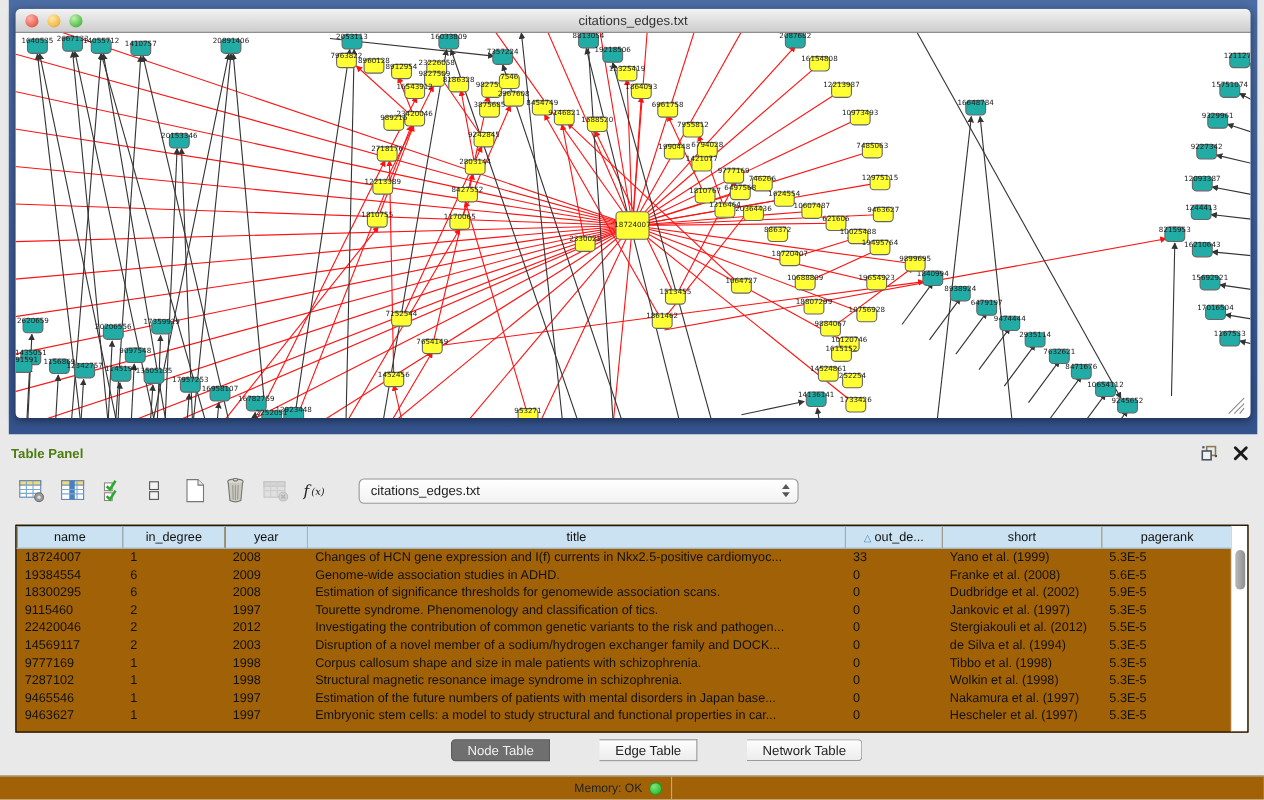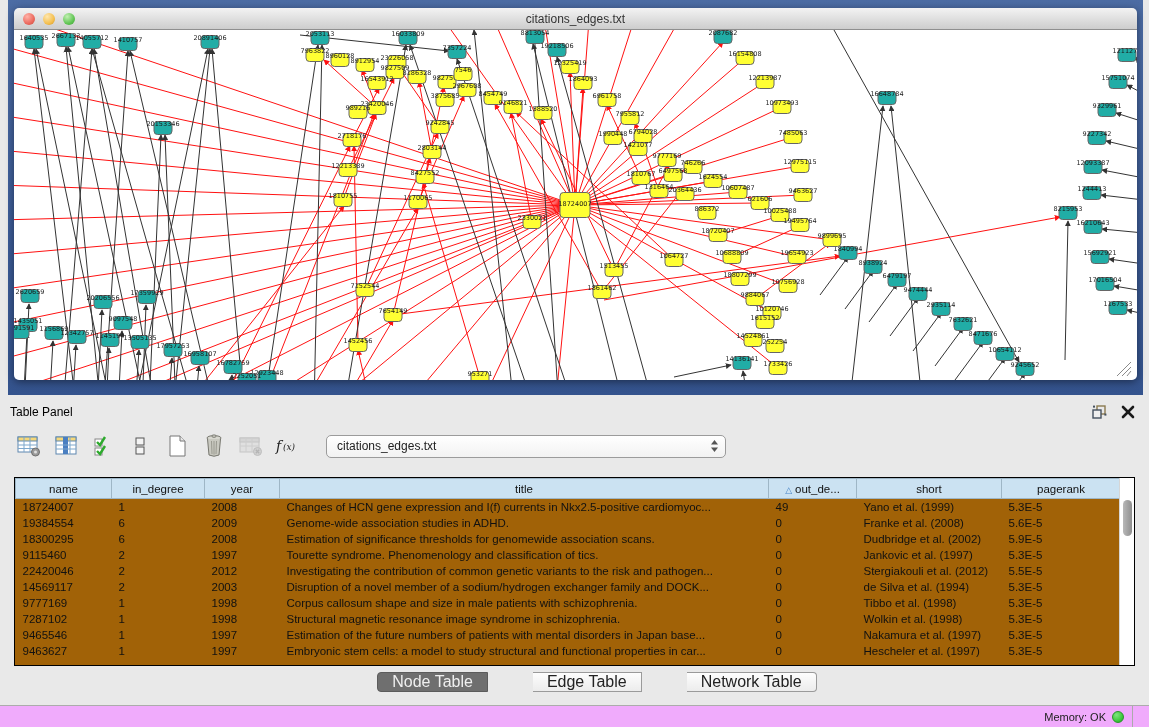--- a/index.html
+++ b/index.html
@@ -17,21 +17,21 @@
               border-bottom:1px solid #8f8f8f; position:relative; display:flex; align-items:center; }
   .traffic { position:absolute; left:9px; top:0; height:100%; display:flex; align-items:center; gap:8px; }
   .tl { width:12px; height:12px; border-radius:50%; display:inline-block; }
   .win-title { width:100%; text-align:center; font-size:12px; color:#333; }
   .canvas { flex:1; background:#fff; position:relative; overflow:hidden; }
   .canvas svg { position:absolute; left:0; top:0; }
 
   
   .table-panel { position:absolute; left:0; top:395px; width:1149px; height:310px; background:#E9E9E9; }
   .panel-header { height:28px; display:flex; align-items:center; padding:6px 12px 0 10px;
-                  font-size:12px; color:#000000; }
+                  font-size:12px; color:#4d7c0f;font-weight:bold; }
   .panel-header .spacer { flex:1; }
   .ph-icon { width:18px; height:16px; margin-left:10px; cursor:pointer; }
   .toolbar { height:46px; display:flex; align-items:center; padding-left:16px; gap:11px; }
   .tb-btn { width:26px; height:26px; display:flex; align-items:center; justify-content:center; cursor:pointer; }
   .combo { margin-left:14px; width:400px; height:23px; background:linear-gradient(#ffffff,#f2f2f2);
            border:1px solid #9b9b9b; border-radius:5px; display:flex; align-items:center;
            padding:0 6px 0 10px; font-size:12px; color:#222; cursor:pointer; }
   .combo-label { flex:1; }
 
   .table-wrap { margin:8px 14px 0 14px; height:189px; border:1px solid #000000; background:#a16207;
@@ -41,29 +41,29 @@
                        font-size:11.5px; color:#111; text-align:center; overflow:hidden; white-space:nowrap; }
   table.datatable td { height:16px; padding:0 4px 0 7px; white-space:nowrap; overflow:hidden;
                        color:#111; }
   .sort-tri { color:#4a86c8; font-size:9px; margin-right:3px; }
   .vscroll { position:absolute; top:0; right:0; bottom:0; width:15px; background:#fff;
              border-left:1px solid #d6d6d6; }
   .vthumb { position:absolute; top:22px; right:2.5px; width:9px; height:36px; border-radius:5px;
             background:linear-gradient(90deg,#b8b8b8,#8f8f8f); cursor:pointer; }
 
   .tabs { display:flex; justify-content:center; margin-top:6px; }
-  .seg { height:20px; padding:0 14px; font-size:16px; display:flex; align-items:center;
+  .seg { height:20px; padding:0 14px; font-size:12px; display:flex; align-items:center;
          border:1px solid #9a9a9a; border-left:none; background:linear-gradient(#fdfdfd,#ececec);
          color:#222; cursor:pointer;margin-left:45px; }
   .seg:first-child { border-left:1px solid #9a9a9a; border-radius:4px 0 0 4px; }
   .seg:last-child { border-radius:0 4px 4px 0; }
   .seg.selected { background:#6f6f6f; color:#efefef; border-color:#5c5c5c; }
 
-  .statusbar { position:absolute; left:0; bottom:0; width:1149px; height:22px; background:#f0abfc;
-               border-top:1px solid #ACACAC; display:flex; align-items:center; justify-content:flex-end;
+  .statusbar { position:absolute; left:0; bottom:0; width:1149px; height:22px; background:#a16207;
+               border-top:1px solid #ACACAC; display:flex; align-items:center; justify-content:center;
                padding-right:16px; font-size:11px; color:#222; }
   .mem-dot { width:12px; height:12px; border-radius:50%; background:radial-gradient(circle at 35% 30%, #7fe57f, #3FCA3F 60%, #27962a);
              border:1px solid #27962a; margin-left:6px; }
   .status-sep { width:1px; height:100%; background:#ABABAB; margin-left:8px; }
 </style>
 </head>
 <body>
 
 <div class="desktop">
   <div class="net-window">
@@ -822,21 +822,21 @@
             <th><span>short</span></th>
             <th><span>pagerank</span></th>
           </tr>
         </thead>
       <tbody id="table-body">
           <tr>
             <td>18724007</td>
             <td>1</td>
             <td>2008</td>
             <td>Changes of HCN gene expression and I(f) currents in Nkx2.5-positive cardiomyoc...</td>
-            <td>49</td>
+            <td>33</td>
             <td>Yano et al. (1999)</td>
             <td>5.3E-5</td>
           </tr>
           <tr>
             <td>19384554</td>
             <td>6</td>
             <td>2009</td>
             <td>Genome-wide association studies in ADHD.</td>
             <td>0</td>
             <td>Franke et al. (2008)</td>

